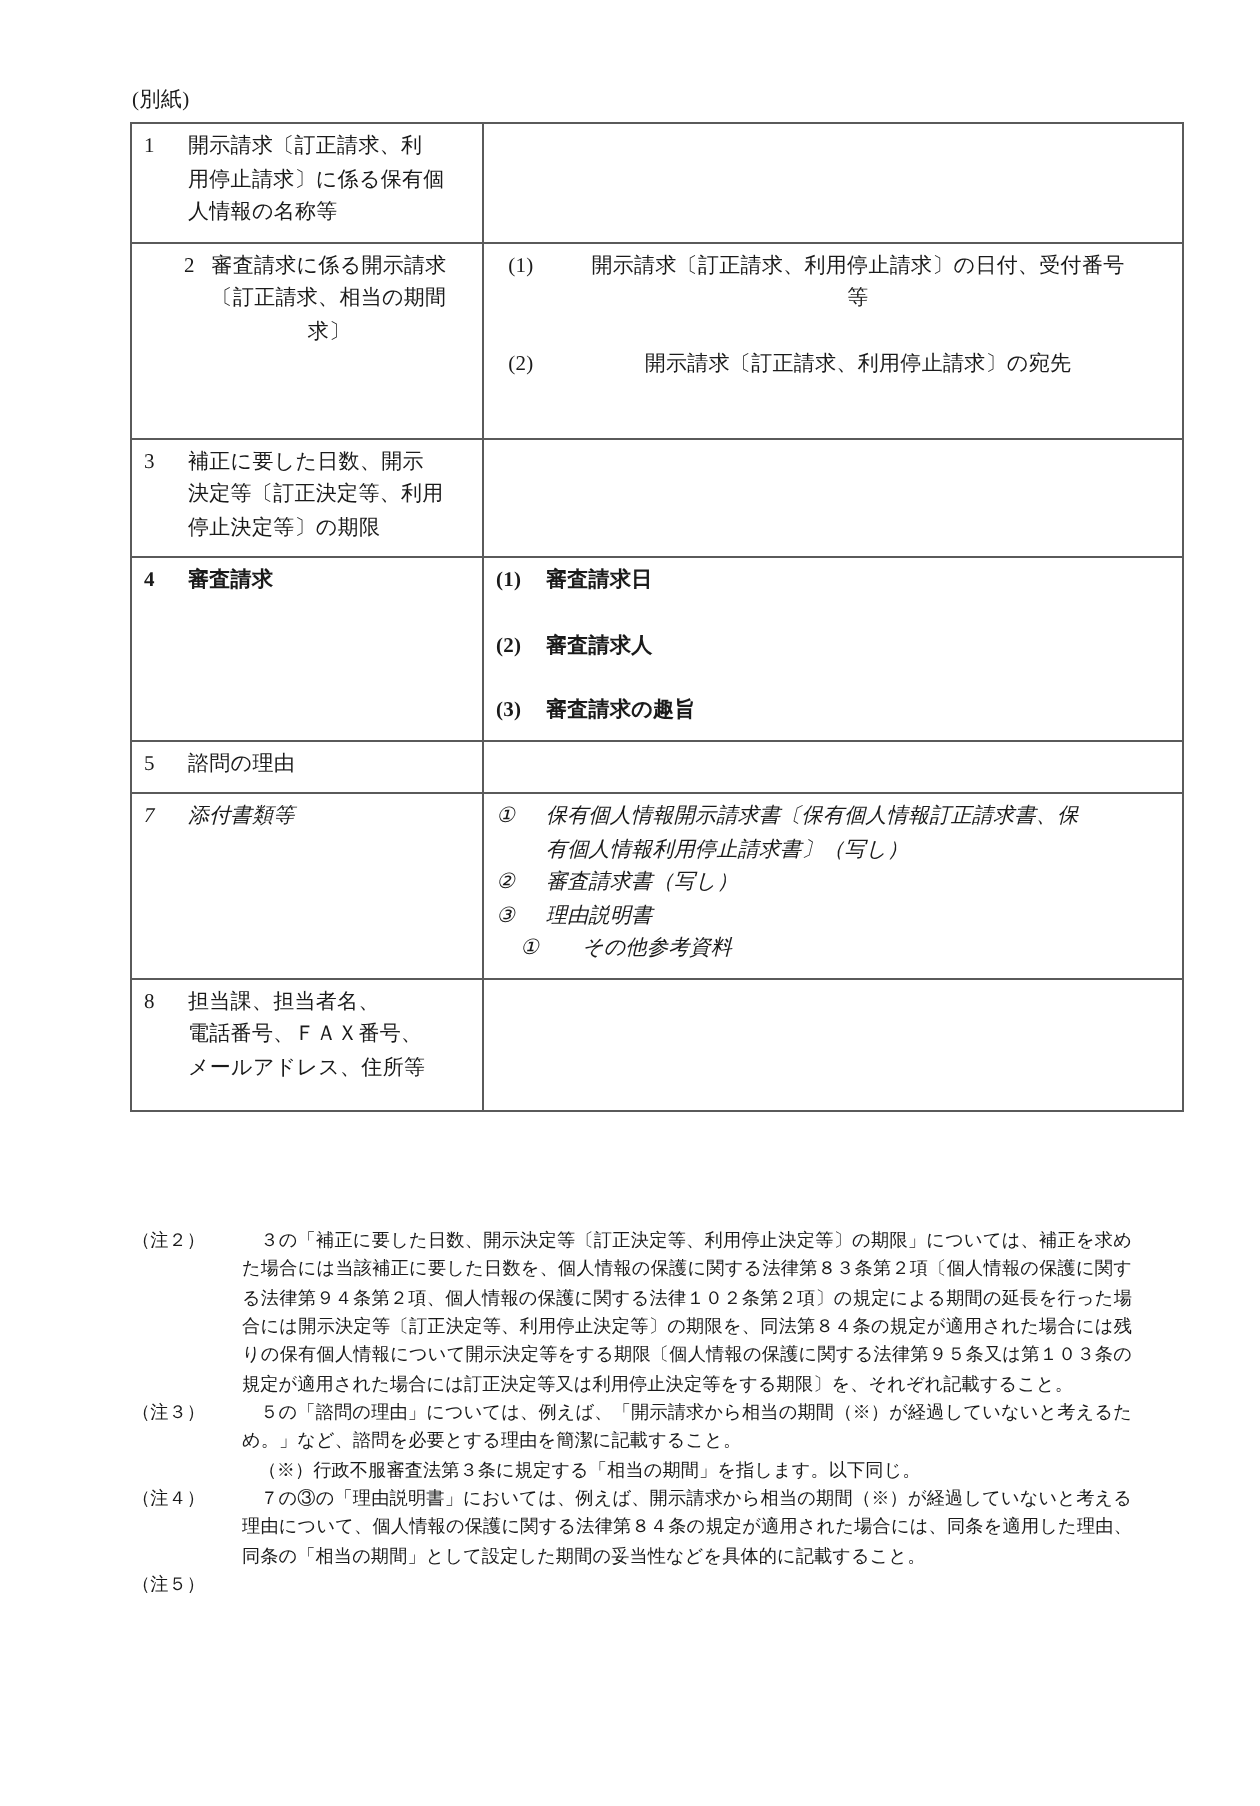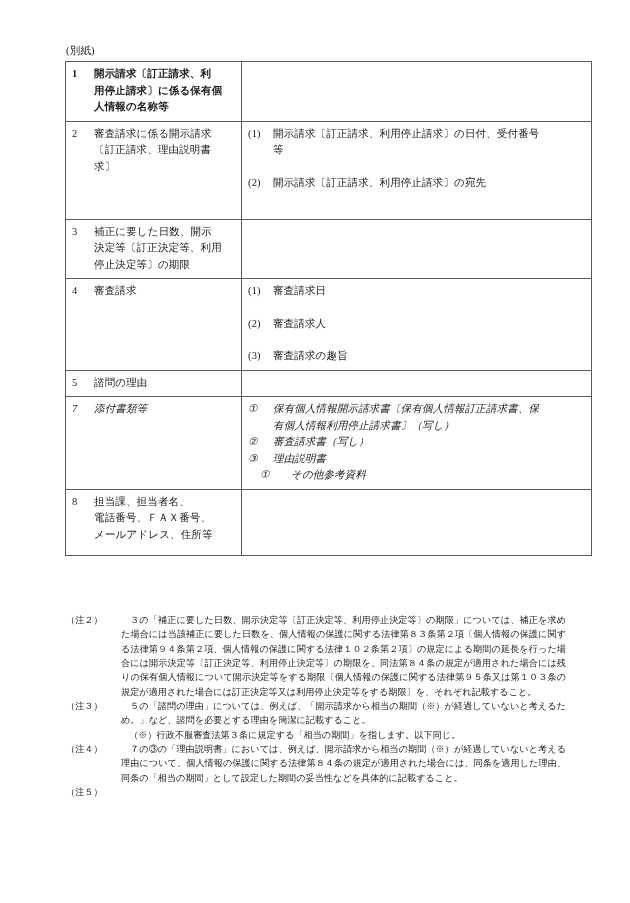--- a/index.html
+++ b/index.html
@@ -116,32 +116,32 @@
 </style>
 </head>
 <body>
 
 <div id="page">
 
   <div class="doc-label">(別紙)</div>
 
   <table class="form-table">
     <tbody>
-        <tr style="height: 54px; font-weight: bold;">
+        <tr style="height: 54px;">
           <td class="col-label">
             <div class="lbl-line"><span class="lbl-num">1</span><span>開示請求〔訂正請求、利</span></div>
             <div class="lbl-line"><span class="lbl-hang"></span><span>用停止請求〕に係る保有個</span></div>
             <div class="lbl-line"><span class="lbl-hang"></span><span>人情報の名称等</span></div>
           </td>
           <td class="col-value"></td>
         </tr>
-        <tr style="height: 98px;">
+        <tr style="height: 98px; text-align: center;">
           <td class="col-label">
             <div class="lbl-line"><span class="lbl-num">2</span><span>審査請求に係る開示請求</span></div>
-            <div class="lbl-line"><span class="lbl-hang"></span><span>〔訂正請求、理由説明書</span></div>
+            <div class="lbl-line"><span class="lbl-hang"></span><span>〔訂正請求、相当の期間</span></div>
             <div class="lbl-line"><span class="lbl-hang"></span><span>求〕</span></div>
           </td>
           <td class="col-value">
             <div class="val-item">
               <span class="val-mark">(1)</span>
               <span class="val-text">
                 <div>開示請求〔訂正請求、利用停止請求〕の日付、受付番号</div>
                 <div>等</div>
               </span>
             </div>
@@ -155,21 +155,21 @@
           </td>
         </tr>
         <tr style="height: 54px;">
           <td class="col-label">
             <div class="lbl-line"><span class="lbl-num">3</span><span>補正に要した日数、開示</span></div>
             <div class="lbl-line"><span class="lbl-hang"></span><span>決定等〔訂正決定等、利用</span></div>
             <div class="lbl-line"><span class="lbl-hang"></span><span>停止決定等〕の期限</span></div>
           </td>
           <td class="col-value"></td>
         </tr>
-        <tr style="height: 88px;">
+        <tr style="height: 88px; font-weight: bold;">
           <td class="col-label">
             <div class="lbl-line"><span class="lbl-num">4</span><span>審査請求</span></div>
           </td>
           <td class="col-value">
             <div class="val-item">
               <span class="val-mark">(1)</span>
               <span class="val-text">
                 <div>審査請求日</div>
               </span>
             </div>

